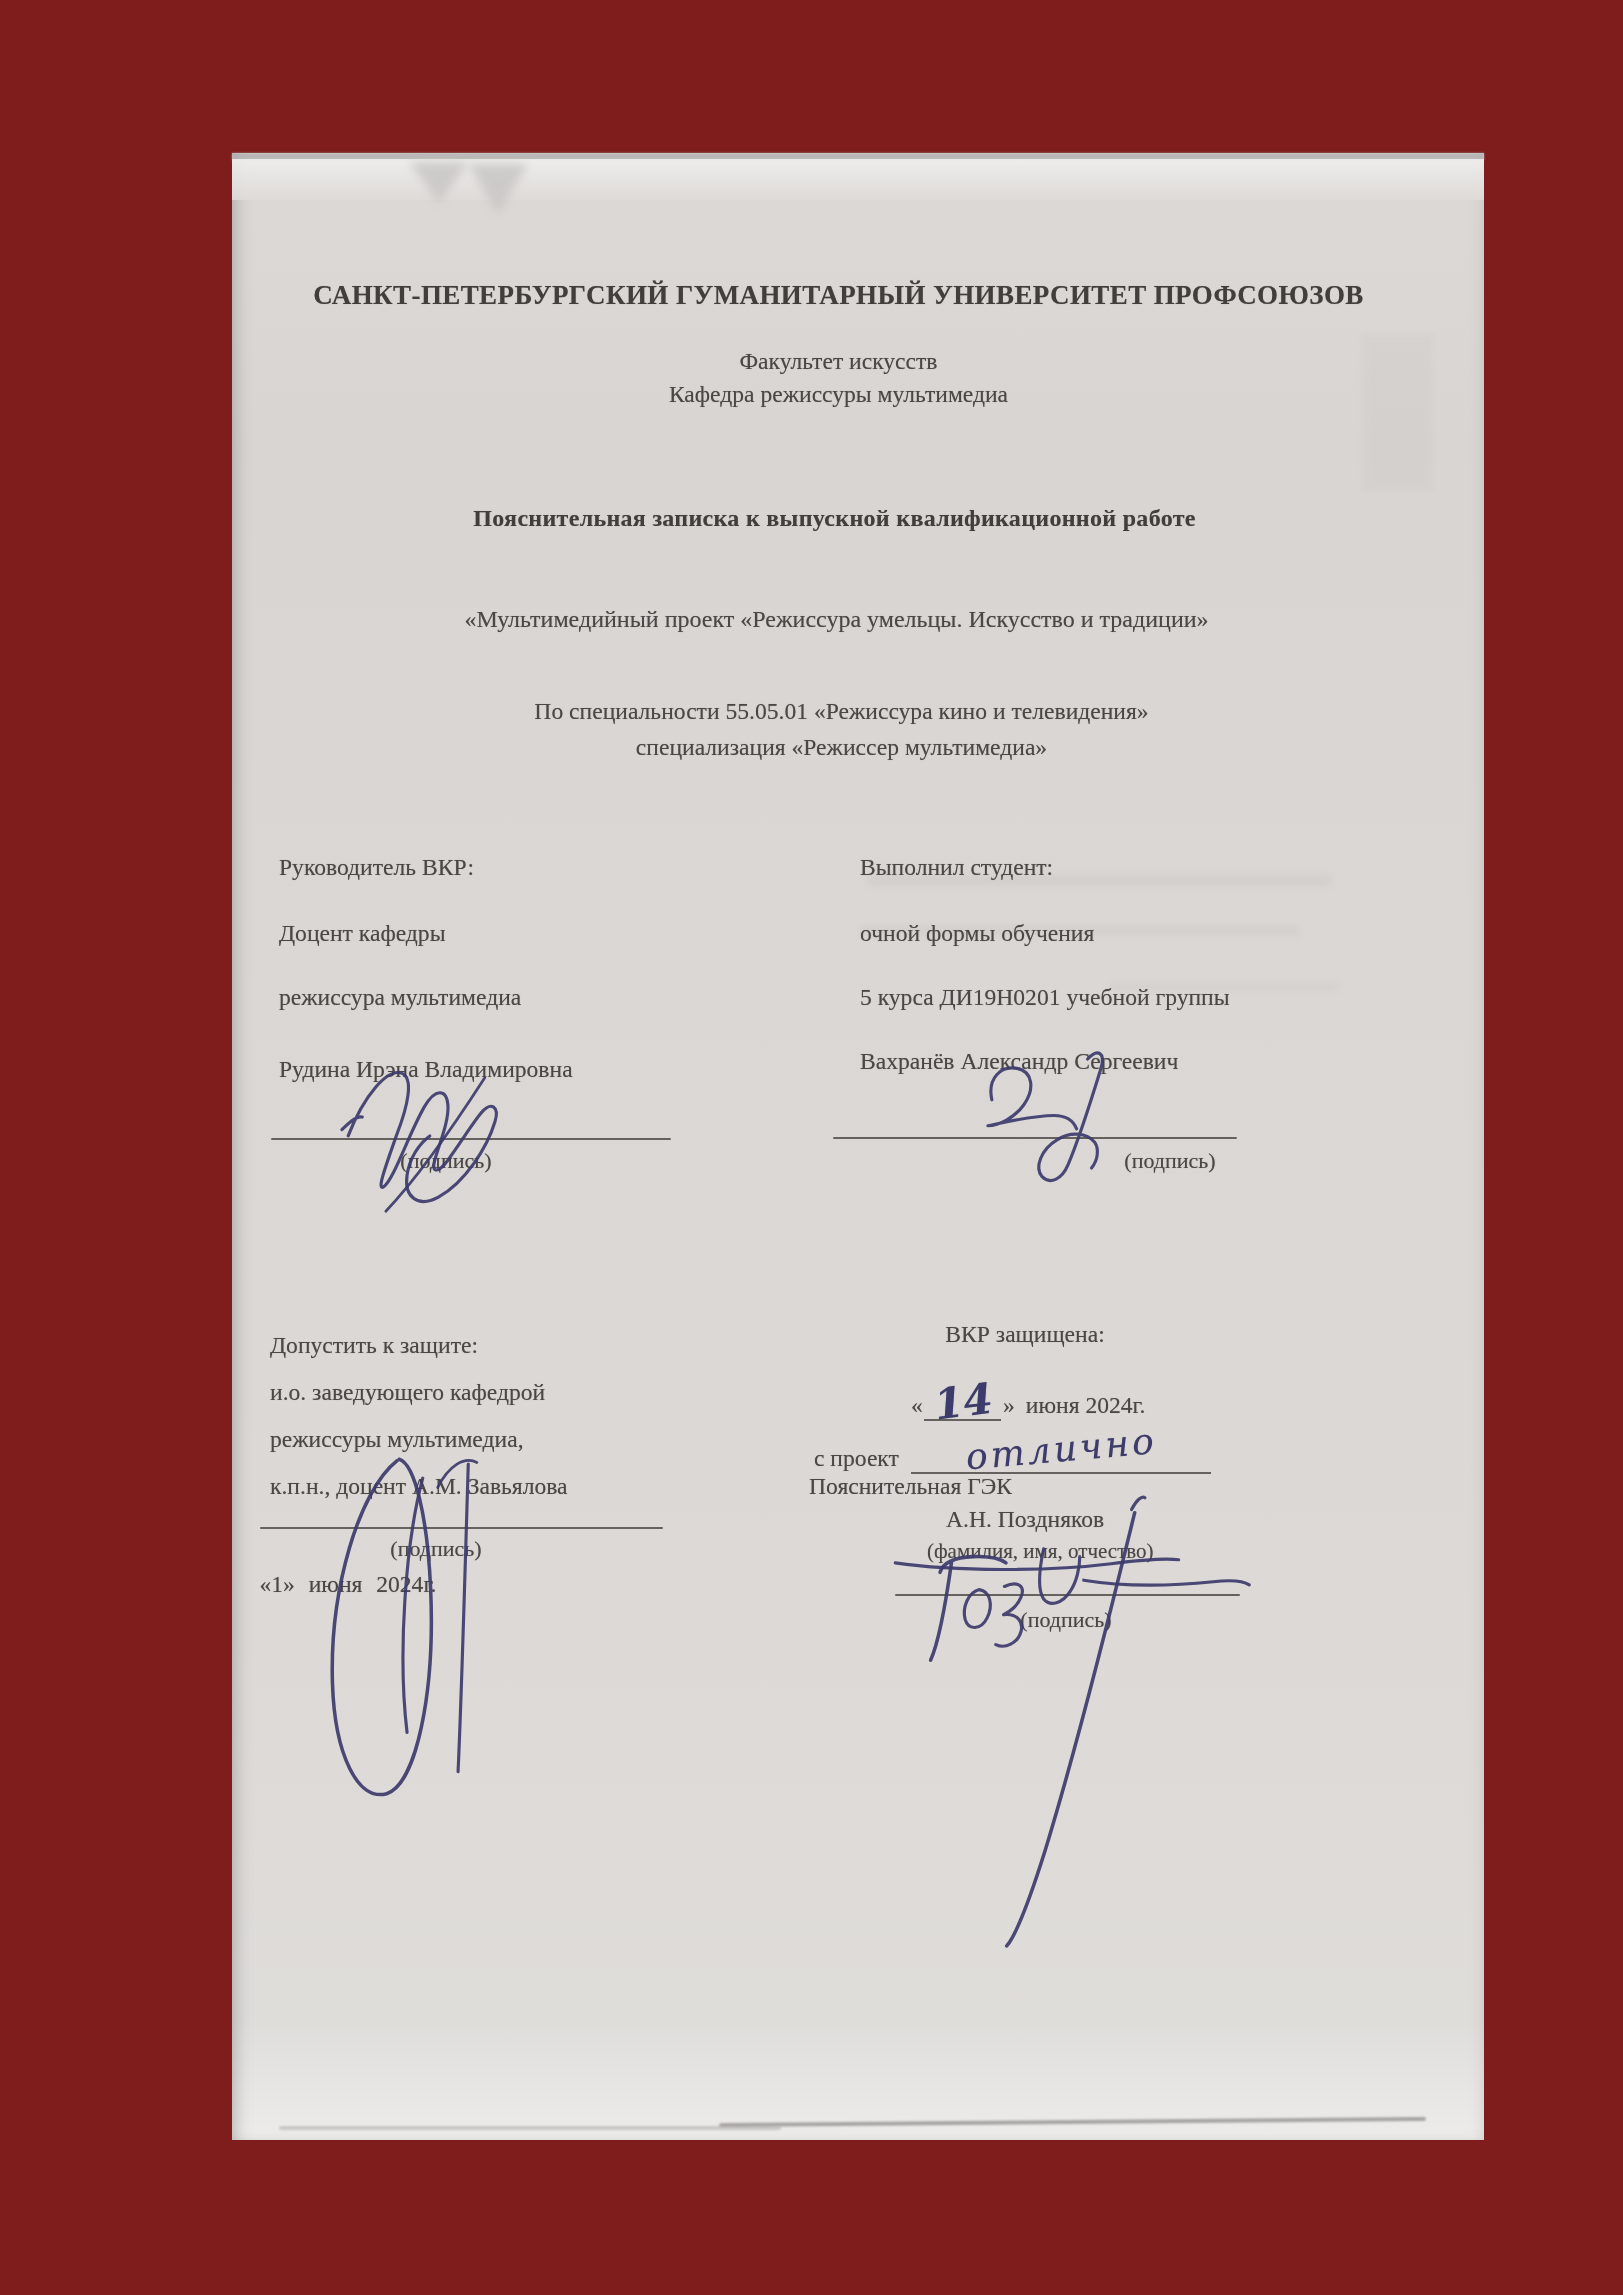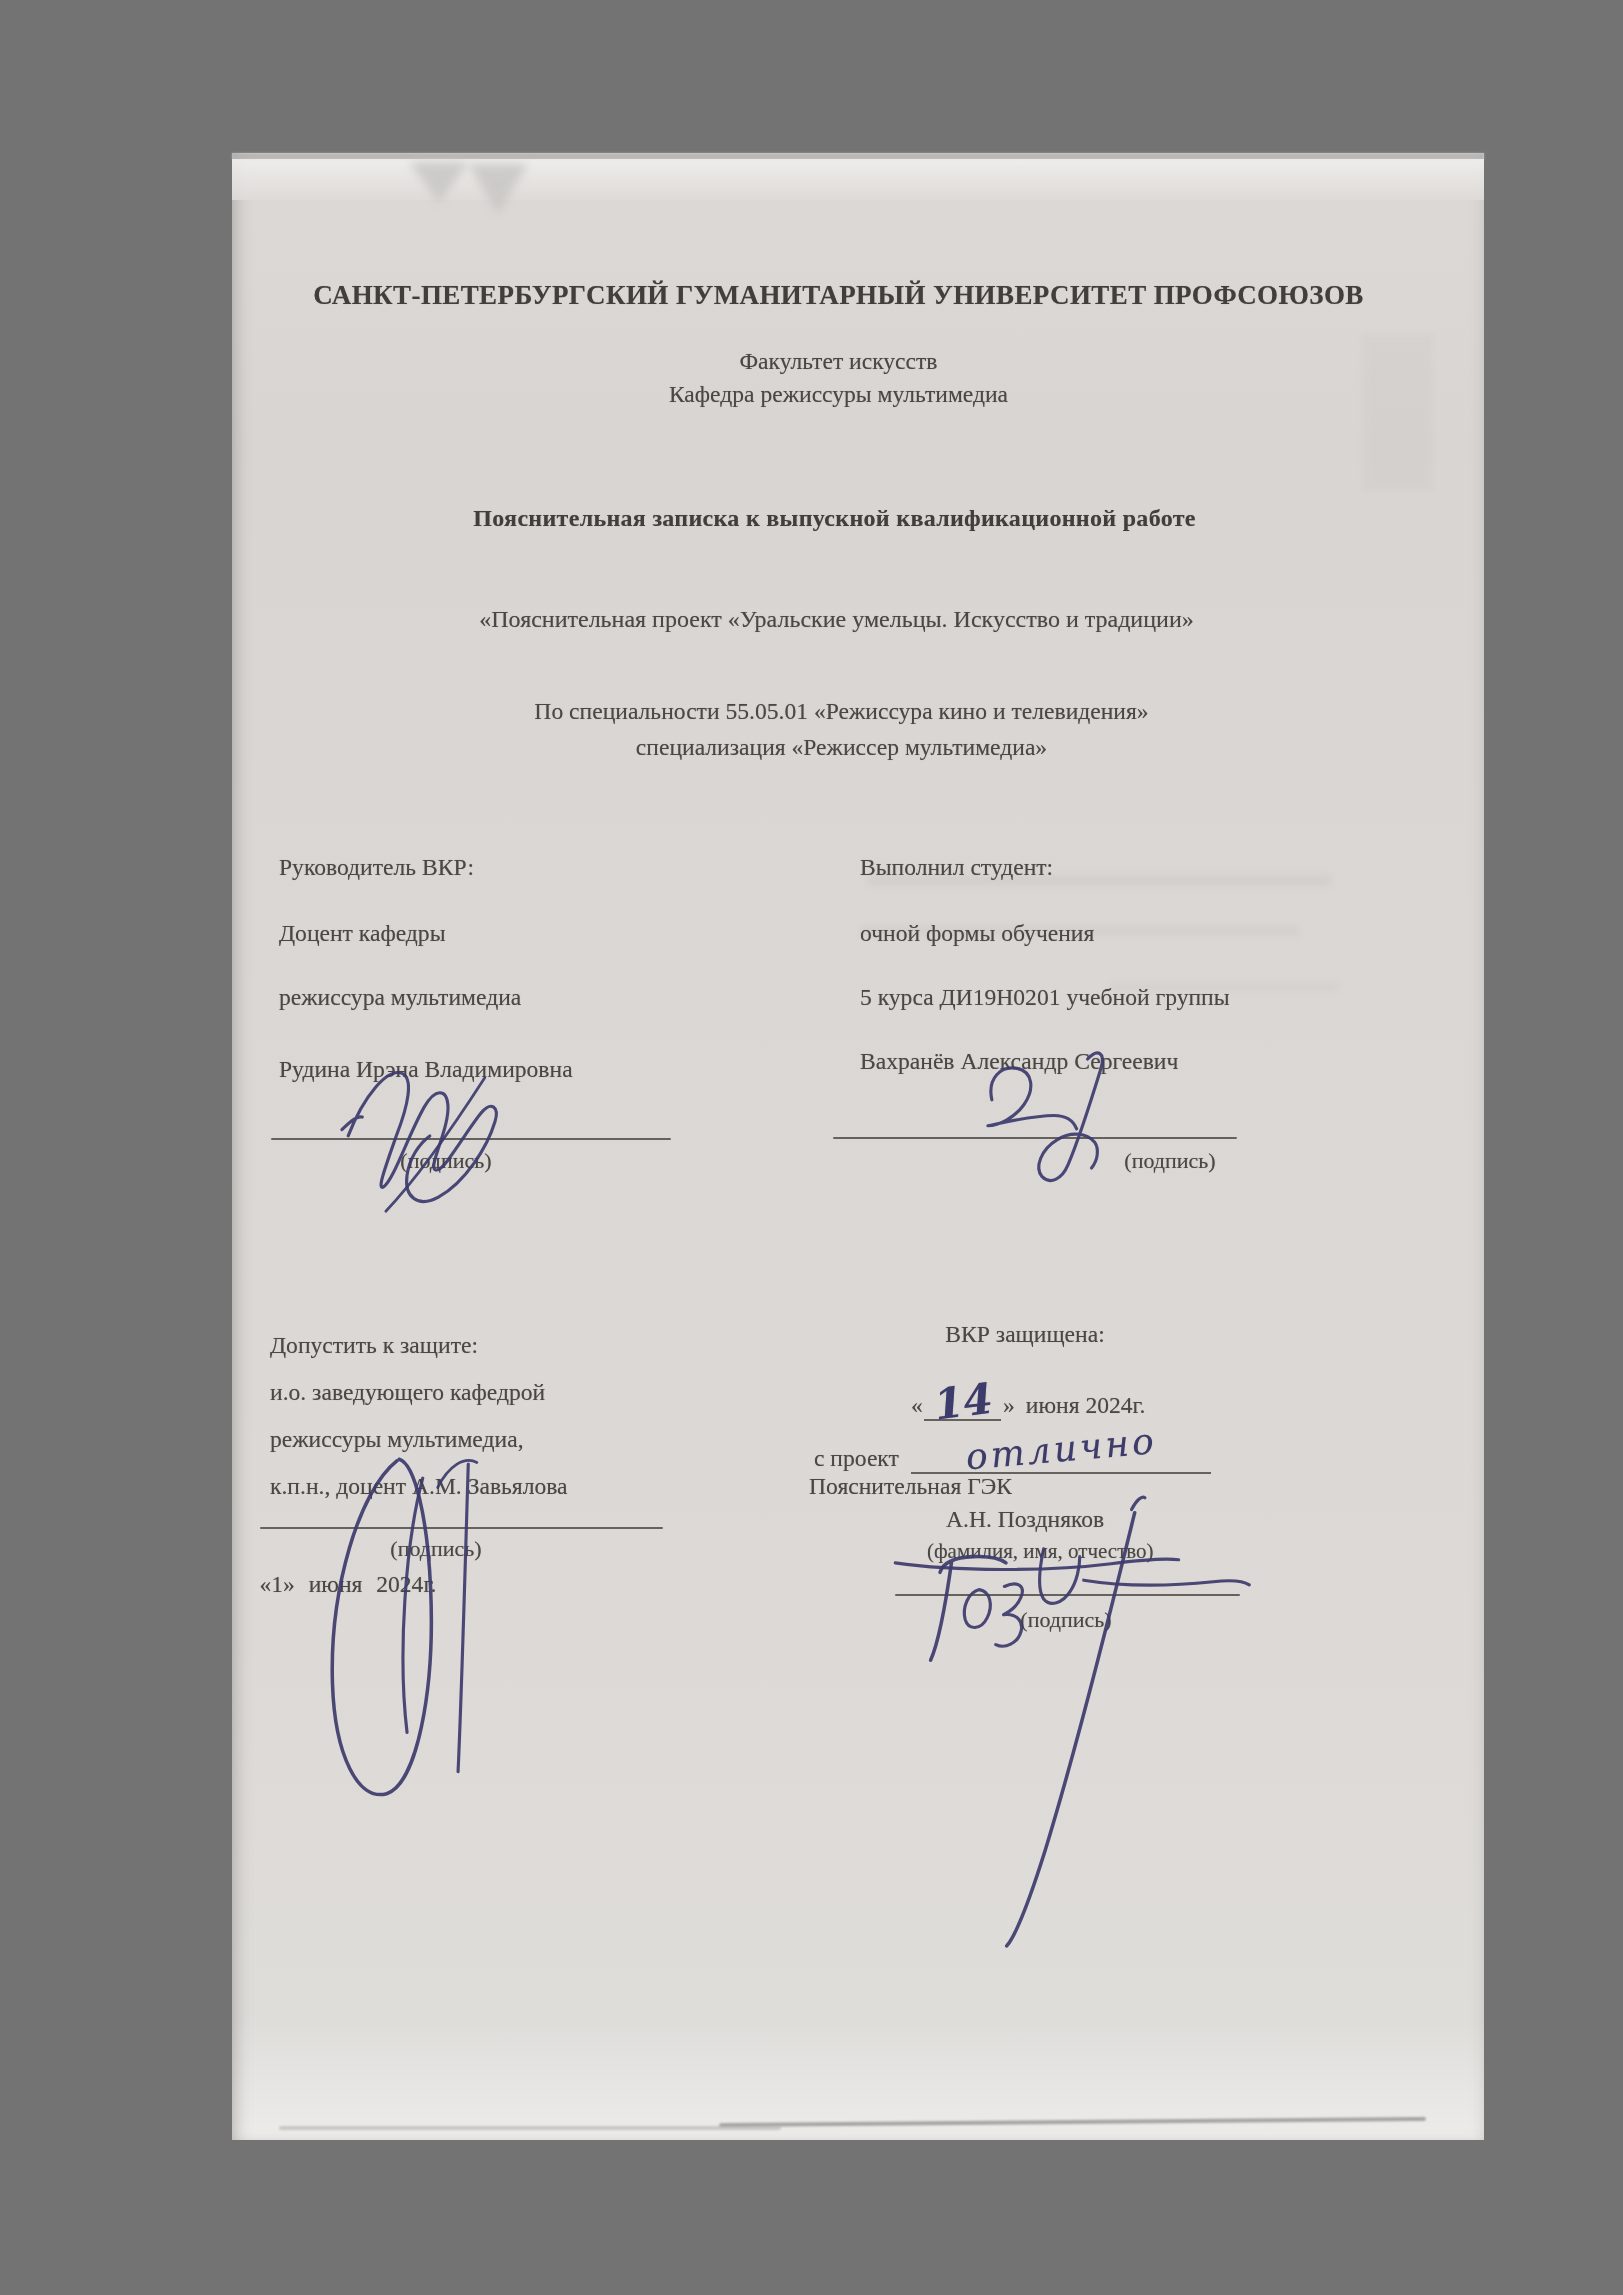--- a/index.html
+++ b/index.html
@@ -1,16 +1,16 @@
 <!DOCTYPE html>
 <html style="font-size:12.6px"><head>
 <meta charset="utf-8">
 <style>
   html,body{margin:0;padding:0;background:#ffffff;}
-  .page{position:relative;width:1623px;height:2295px;background:#737373;overflow:hidden;
+  .page{position:relative;width:1623px;height:2295px;background:#7f1d1d;overflow:hidden;
         font-family:"Liberation Serif", serif;}
   .photo{position:absolute;left:232px;top:153px;width:1252px;height:1987px;
          background:linear-gradient(180deg,#e7e6e4 0px,#dbd8d5 47px,#d8d5d2 283px,#dad7d4 864px,
                     #dcd9d6 1492px,#dfdddA 1868px,#e7e5e3 1931px,#edecea 1987px);
          box-shadow:inset 11px 0 17.3px -9.4px rgba(120,117,114,.55), inset -7.9px 0 14px -9.4px rgba(140,137,134,.4);}
   .top-strip{position:absolute;left:0;top:0;width:100%;height:7px;background:#adabaa;opacity:.75;filter:blur(0.8px);}
   .top-haze{position:absolute;left:0;top:6.3px;width:100%;height:41px;
             background:linear-gradient(180deg,#efeeec, #dedbd8);opacity:.9;}
   .edge-tri{position:absolute;width:0;height:0;border-left:30px solid transparent;border-right:30px solid transparent;
             border-top:41px solid #c7c5c3;filter:blur(4.7px);opacity:.8;}
@@ -49,21 +49,21 @@
     <div class="bleed" style="left:636px;top:722px;width:463px;height:11px;opacity:.08;"></div>
     <div class="bleed" style="left:628px;top:773px;width:440px;height:10.2px;opacity:.07;"></div>
     <div class="bleed" style="left:879px;top:829px;width:228px;height:9.4px;opacity:.06;"></div>
     <div class="bleed" style="left:1130px;top:181px;width:71px;height:157px;opacity:.05;"></div>
 
     <div class="tl center bold caps" style="left:57px;top:127px;">САНКТ-ПЕТЕРБУРГСКИЙ ГУМАНИТАРНЫЙ УНИВЕРСИТЕТ ПРОФСОЮЗОВ</div>
     <div class="tl center" style="left:57px;top:195px;">Факультет искусств</div>
     <div class="tl center" style="left:57px;top:228px;">Кафедра режиссуры мультимедиа</div>
 
     <div class="tl center bold" style="left:53px;top:352px;font-size:24px;letter-spacing:0.3px;">Пояснительная записка к выпускной квалификационной работе</div>
-    <div class="tl center" style="left:55px;top:453px;font-size:24px;">«Пояснительная проект «Уральские умельцы. Искусство и традиции»</div>
+    <div class="tl center" style="left:55px;top:453px;font-size:24px;">«Мультимедийный проект «Режиссура умельцы. Искусство и традиции»</div>
     <div class="tl center" style="left:60px;top:545px;">По специальности 55.05.01 «Режиссура кино и телевидения»</div>
     <div class="tl center" style="left:60px;top:581px;">специализация «Режиссер мультимедиа»</div>
 
     <div class="tl" style="left:47px;top:701px;">Руководитель ВКР:</div>
     <div class="tl" style="left:47px;top:767px;">Доцент кафедры</div>
     <div class="tl" style="left:47px;top:831px;">режиссура мультимедиа</div>
     <div class="tl" style="left:47px;top:895px;margin-top:8px;">Рудина Ирэна Владимировна</div>
     <div class="rule" style="left:39px;top:985px;width:400px;"></div>
     <div class="tl center small" style="left:96px;top:995px;width:236px;">(подпись)</div>
 

